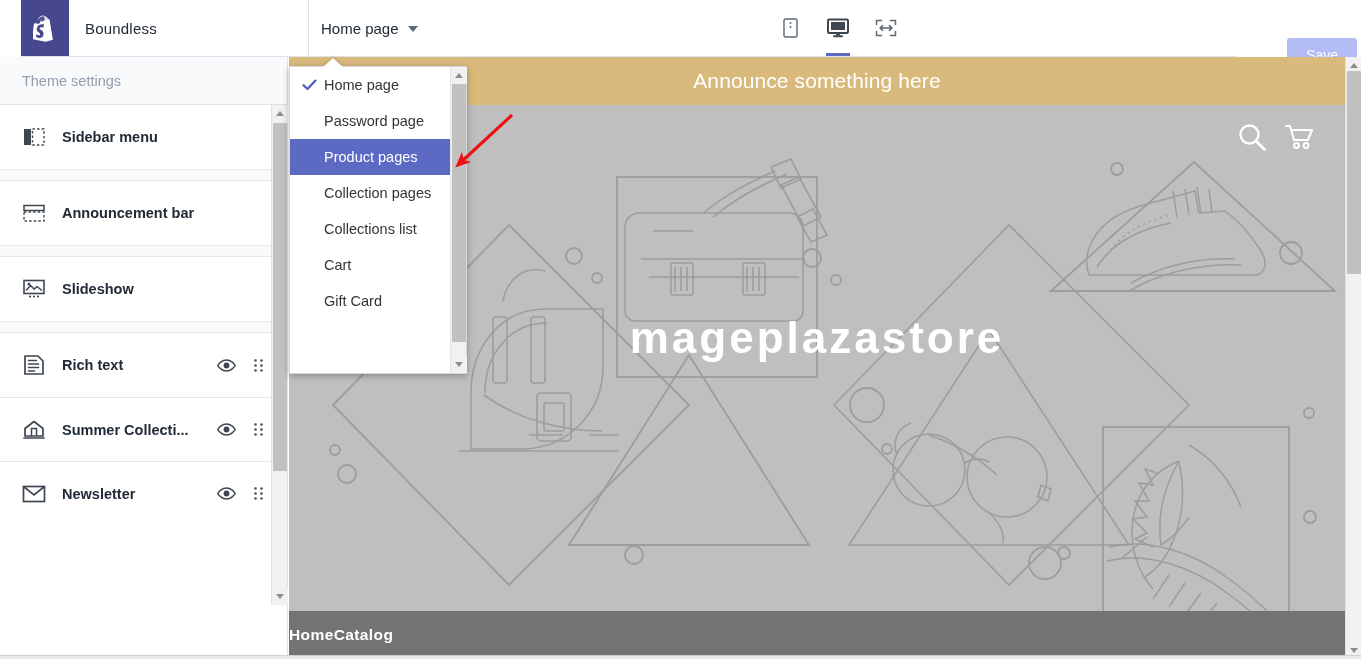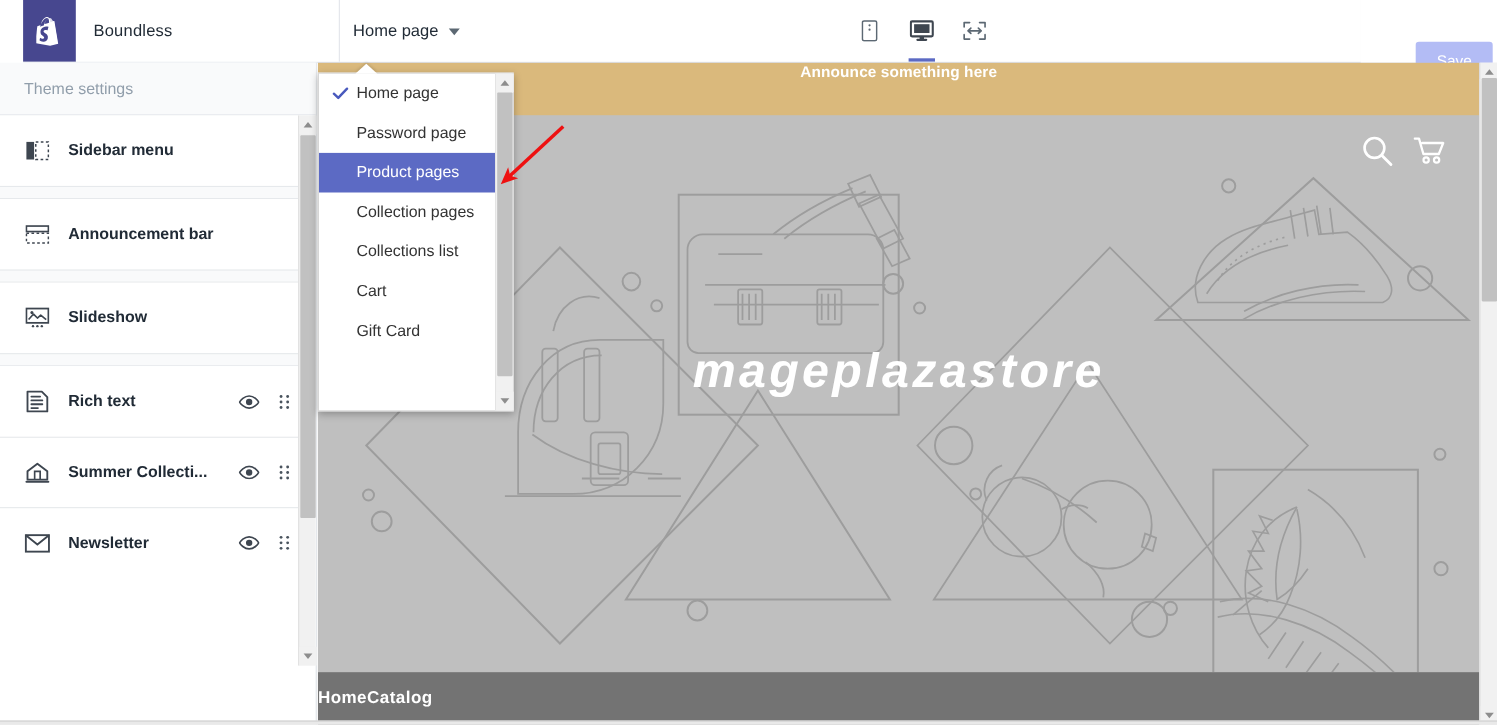--- a/index.html
+++ b/index.html
@@ -247,24 +247,24 @@
   .preview {
     position: absolute;
     top: 57px; left: 289px;
     width: 1056px; height: 602px;
     overflow: hidden;
     background: #bfbfbf;
   }
   .announce-bar {
     height: 48px;
     background: #dab97c;
-    display: flex; justify-content: center;
+    display: flex; align-items: center; justify-content: center;
     color: #ffffff;
-    font-size: 14px;
-    font-weight: bold;
+    font-size: 21px;
+    font-weight: normal;
     letter-spacing: .1px;
   }
   .store-canvas {
     position: relative;
     height: 506px;
     background: #bfbfbf;
     overflow: hidden;
   }
   .store-canvas svg.bgart {
     position: absolute; top: 0; left: 0;
@@ -279,21 +279,20 @@
   .store-title {
     position: absolute;
     top: 0; left: 0; right: 0; bottom: 0;
     display: flex; align-items: center; justify-content: center;
     color: #ffffff;
     font-size: 44px;
     font-weight: bold;
     letter-spacing: 3px;
     z-index: 2;
     padding-bottom: 40px;
-    font-style: italic;
   }
   .store-footer {
     height: 48px;
     background: #737373;
     display: flex; align-items: center; 
   }
   .store-footer a {
     color: #ffffff;
     font-size: 15.5px;
     font-weight: bold;

